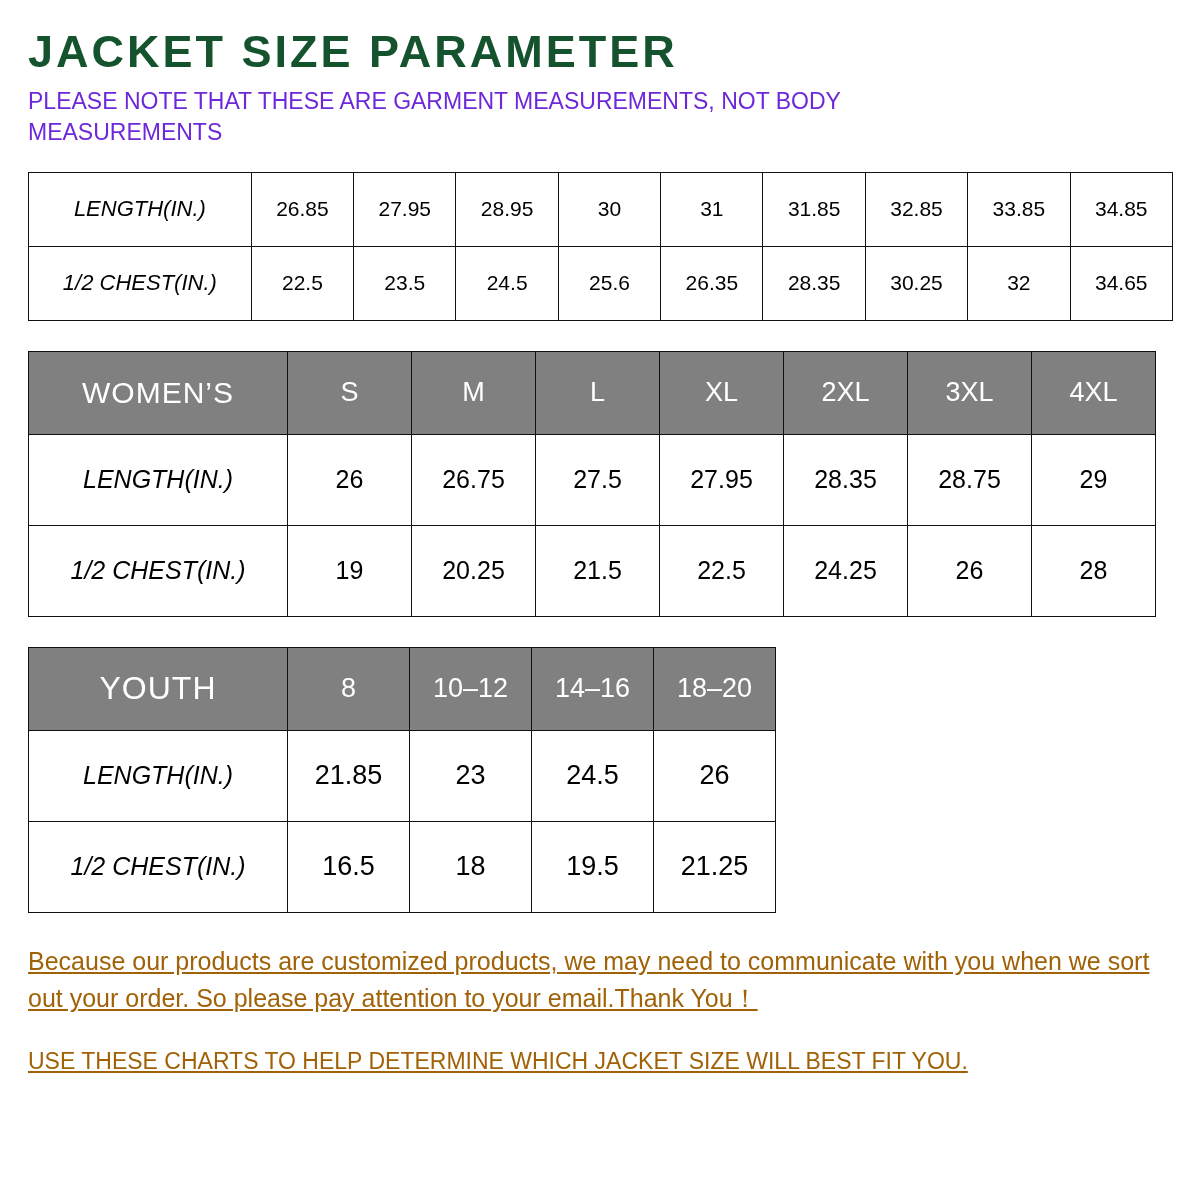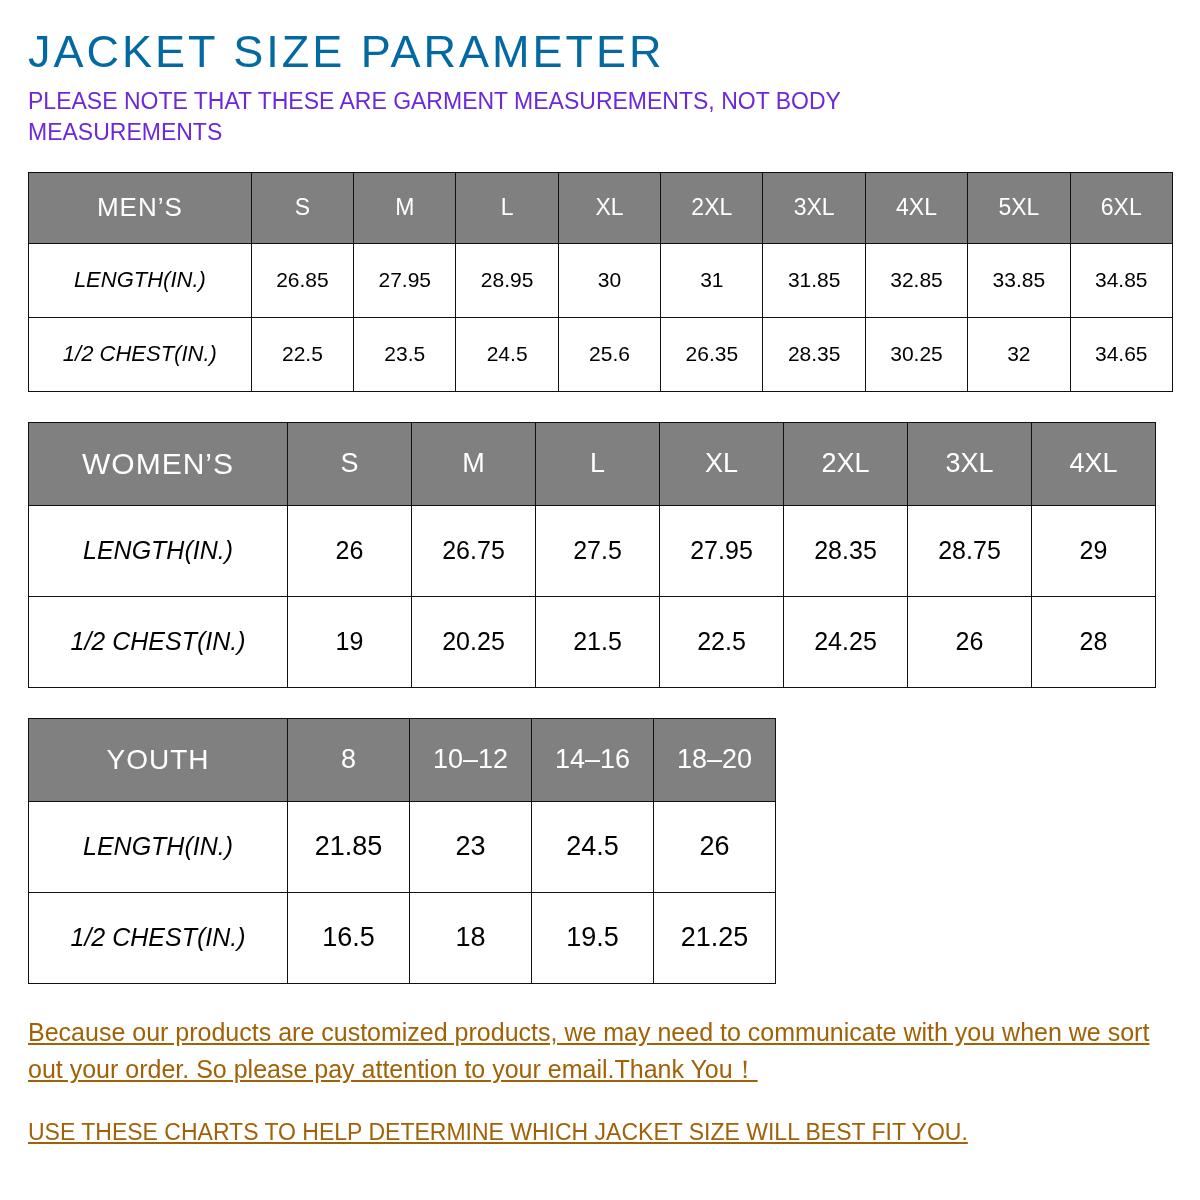--- a/index.html
+++ b/index.html
@@ -16,25 +16,25 @@
   }
   .page {
     width: 1200px;
     height: 1200px;
     box-sizing: border-box;
     padding: 26px 28px 0 28px;
     position: relative;
   }
   .title {
     font-size: 45px;
-    font-weight: normal;
+    font-weight: bold;
     letter-spacing: 3px;
     margin: 0 0 8px 0;
     line-height: 1.15;
-    color: #0369a1;
+    color: #14532d;
   }
   .note {
     color: #6d28d9;
     font-size: 23px;
     line-height: 1.35;
     margin: 0 0 24px 0;
     max-width: 930px;
   }
   table {
     border-collapse: collapse;
@@ -86,21 +86,21 @@
   #womens-table .hdr-row td.size { font-size: 27px; }
   #womens-table .lbl { font-size: 25px; }
   #womens-table .val { font-size: 25px; }
 
   
   #youth-table { width: 748px; }
   #youth-table .hdr-row td { height: 82px; }
   #youth-table tr.data-row td { height: 90px; }
   #youth-table col.c-lbl { width: 259px; }
   #youth-table col.c-v { width: 122px; }
-  #youth-table .hdr-row td.cat { font-size: 28px; }
+  #youth-table .hdr-row td.cat { font-size: 32px; }
   #youth-table .hdr-row td.size { font-size: 27px; }
   #youth-table .lbl { font-size: 25px; }
   #youth-table .val { font-size: 27px; }
 
   .footer {
     color: #a16207;
     font-size: 25px;
     line-height: 1.5;
     margin-top: 12px;
     max-width: 1145px;
@@ -127,32 +127,20 @@
         <col class="c-v">
         <col class="c-v">
         <col class="c-v">
       <col class="c-v">
         <col class="c-v">
         <col class="c-v">
         <col class="c-v">
         <col class="c-v">
     </colgroup>
     <tbody>
-      <tr class="hdr-row">
-        <td class="cat">MEN’S</td>
-        <td class="size">S</td>
-        <td class="size">M</td>
-        <td class="size">L</td>
-        <td class="size">XL</td>
-        <td class="size">2XL</td>
-        <td class="size">3XL</td>
-        <td class="size">4XL</td>
-        <td class="size">5XL</td>
-        <td class="size">6XL</td>
-      </tr>
       <tr class="data-row">
         <td class="lbl">LENGTH(IN.)</td>
         <td class="val">26.85</td>
         <td class="val">27.95</td>
         <td class="val">28.95</td>
         <td class="val">30</td>
         <td class="val">31</td>
         <td class="val">31.85</td>
         <td class="val">32.85</td>
         <td class="val">33.85</td>

